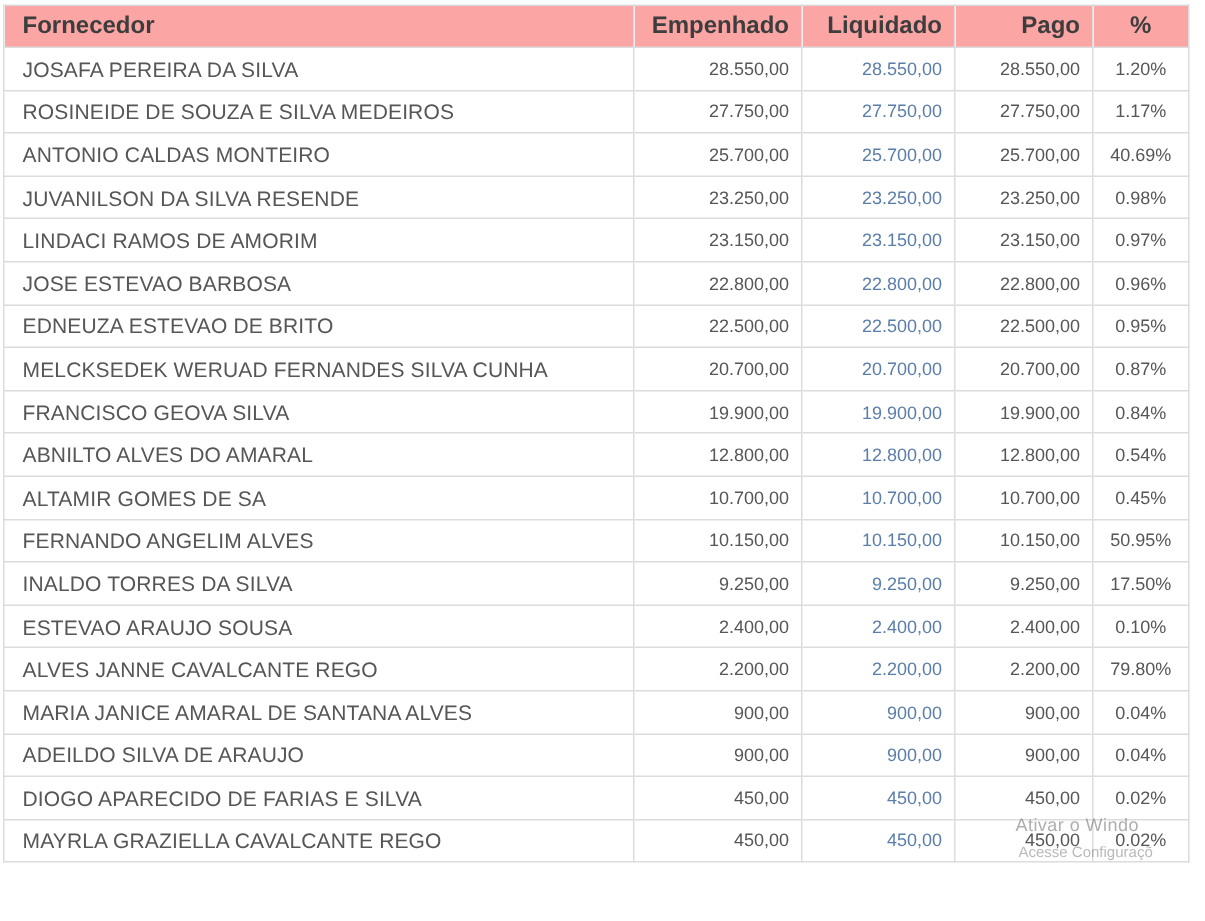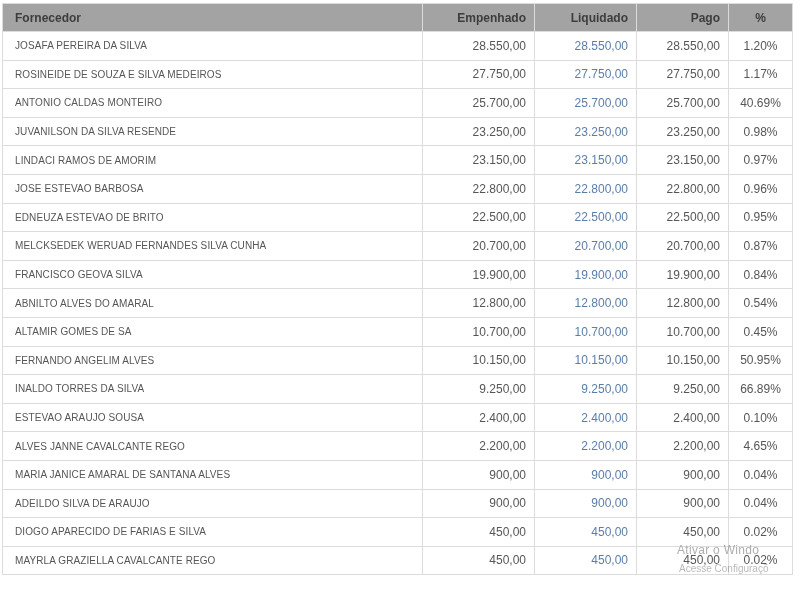--- a/index.html
+++ b/index.html
@@ -25,33 +25,33 @@
   table.suppliers td {
     border: 1px solid #dcdcdc;
     overflow: hidden;
     white-space: nowrap;
     vertical-align: middle;
     box-sizing: border-box;
   }
   thead tr { height: 28px; }
   tbody tr { height: 28.6px; }
   th {
-    font-size: 12px;
+    font-size: 16px;
     font-weight: bold;
     color: #3d3d3d;
-    background: #a3a3a3;
+    background: #fca5a5;
   }
   td {
     font-size: 12px;
     color: #565656;
   }
   .align-left   { text-align: left;  padding-left: 12px; padding-right: 4px; }
   .align-right  { text-align: right; padding-right: 8px; padding-left: 4px; }
   .align-center { text-align: center; }
-  .col-fornecedor { font-size: 10px; letter-spacing: 0.1px; }
+  .col-fornecedor { font-size: 14px; letter-spacing: 0.1px; }
   a.liq-link {
     color: #5b7ea9;
     text-decoration: none;
     cursor: pointer;
   }
   .watermark {
     position: absolute;
     left: 677px;
     top: 543px;
     pointer-events: none;
@@ -175,35 +175,35 @@
           <td class="col-empenhado align-right">10.150,00</td>
           <td class="col-liquidado align-right"><a class="liq-link">10.150,00</a></td>
           <td class="col-pago align-right">10.150,00</td>
           <td class="col-percent align-center">50.95%</td>
         </tr>
         <tr>
           <td class="col-fornecedor align-left">INALDO TORRES DA SILVA</td>
           <td class="col-empenhado align-right">9.250,00</td>
           <td class="col-liquidado align-right"><a class="liq-link">9.250,00</a></td>
           <td class="col-pago align-right">9.250,00</td>
-          <td class="col-percent align-center">66.89%</td>
+          <td class="col-percent align-center">17.50%</td>
         </tr>
         <tr>
           <td class="col-fornecedor align-left">ESTEVAO ARAUJO SOUSA</td>
           <td class="col-empenhado align-right">2.400,00</td>
           <td class="col-liquidado align-right"><a class="liq-link">2.400,00</a></td>
           <td class="col-pago align-right">2.400,00</td>
           <td class="col-percent align-center">0.10%</td>
         </tr>
         <tr>
           <td class="col-fornecedor align-left">ALVES JANNE CAVALCANTE REGO</td>
           <td class="col-empenhado align-right">2.200,00</td>
           <td class="col-liquidado align-right"><a class="liq-link">2.200,00</a></td>
           <td class="col-pago align-right">2.200,00</td>
-          <td class="col-percent align-center">4.65%</td>
+          <td class="col-percent align-center">79.80%</td>
         </tr>
         <tr>
           <td class="col-fornecedor align-left">MARIA JANICE AMARAL DE SANTANA ALVES</td>
           <td class="col-empenhado align-right">900,00</td>
           <td class="col-liquidado align-right"><a class="liq-link">900,00</a></td>
           <td class="col-pago align-right">900,00</td>
           <td class="col-percent align-center">0.04%</td>
         </tr>
         <tr>
           <td class="col-fornecedor align-left">ADEILDO SILVA DE ARAUJO</td>

